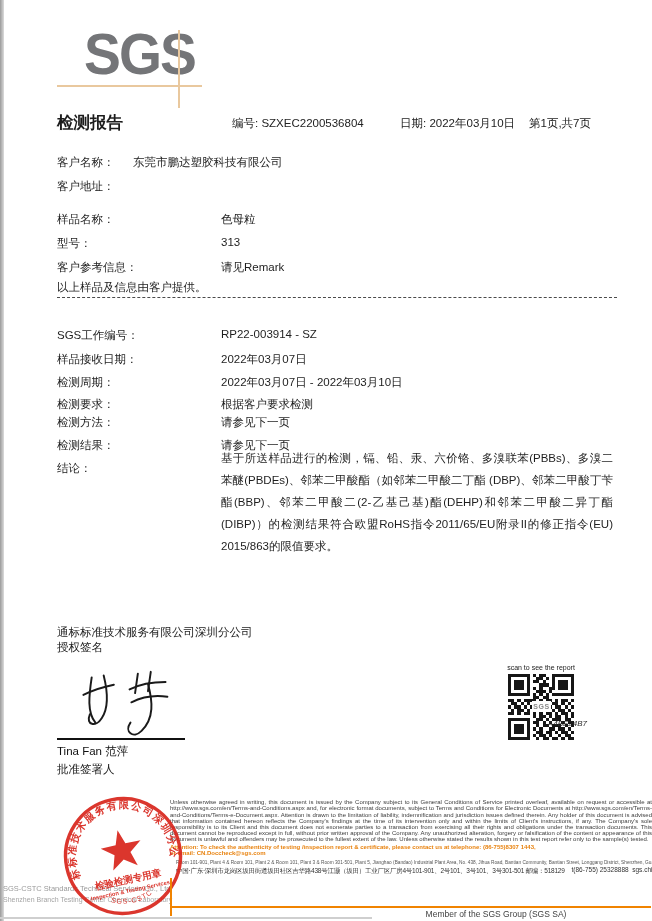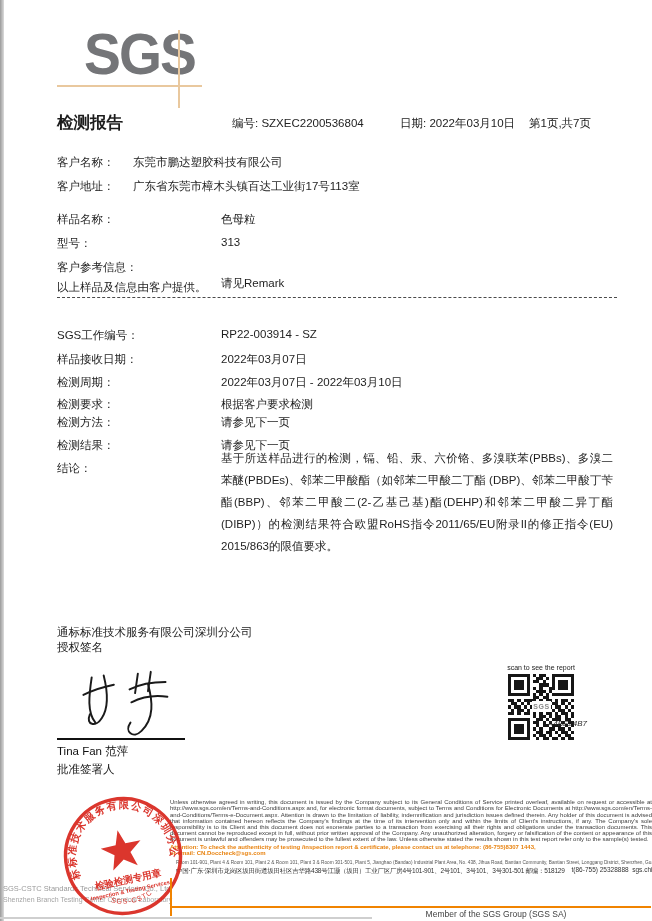--- a/index.html
+++ b/index.html
@@ -89,31 +89,30 @@
     <span class="hdr-num"><span>编号:</span> <span>SZXEC2200536804</span></span>
     <span class="hdr-date"><span>日期:</span> <span>2022年03月10日</span></span>
     <span class="hdr-page">第1页,共7页</span>
   </div>
 
   <div class="row" style="top:155px">
     <span class="lbl">客户名称：</span></div>
   <span class="val-abs" style="left:133px; top:155px">东莞市鹏达塑胶科技有限公司</span>
   <div class="row" style="top:179px">
     <span class="lbl">客户地址：</span></div>
-  <span class="val-abs" style="left:133px; top:179px">广东省东莞市樟木头镇百达工业街17号113室</span>
 
   <div class="row" style="top:212px">
     <span class="lbl">样品名称：</span></div>
   <span class="val-abs" style="left:221px; top:212px">色母粒</span>
   <div class="row" style="top:236px">
     <span class="lbl">型号：</span></div>
   <span class="val-abs" style="left:221px; top:236px">313</span>
   <div class="row" style="top:260px">
     <span class="lbl">客户参考信息：</span></div>
-  <span class="val-abs" style="left:221px; top:276px">请见Remark</span>
+  <span class="val-abs" style="left:221px; top:260px">请见Remark</span>
   <div class="row" style="top:280px">以上样品及信息由客户提供。</div>
 
   <div class="dashes"></div>
 
   <div class="row" style="top:328px">
     <span class="lbl">SGS工作编号：</span></div>
   <span class="val-abs" style="left:221px; top:328px">RP22-003914 - SZ</span>
   <div class="row" style="top:352px">
     <span class="lbl">样品接收日期：</span></div>
   <span class="val-abs" style="left:221px; top:352px">2022年03月07日</span>

